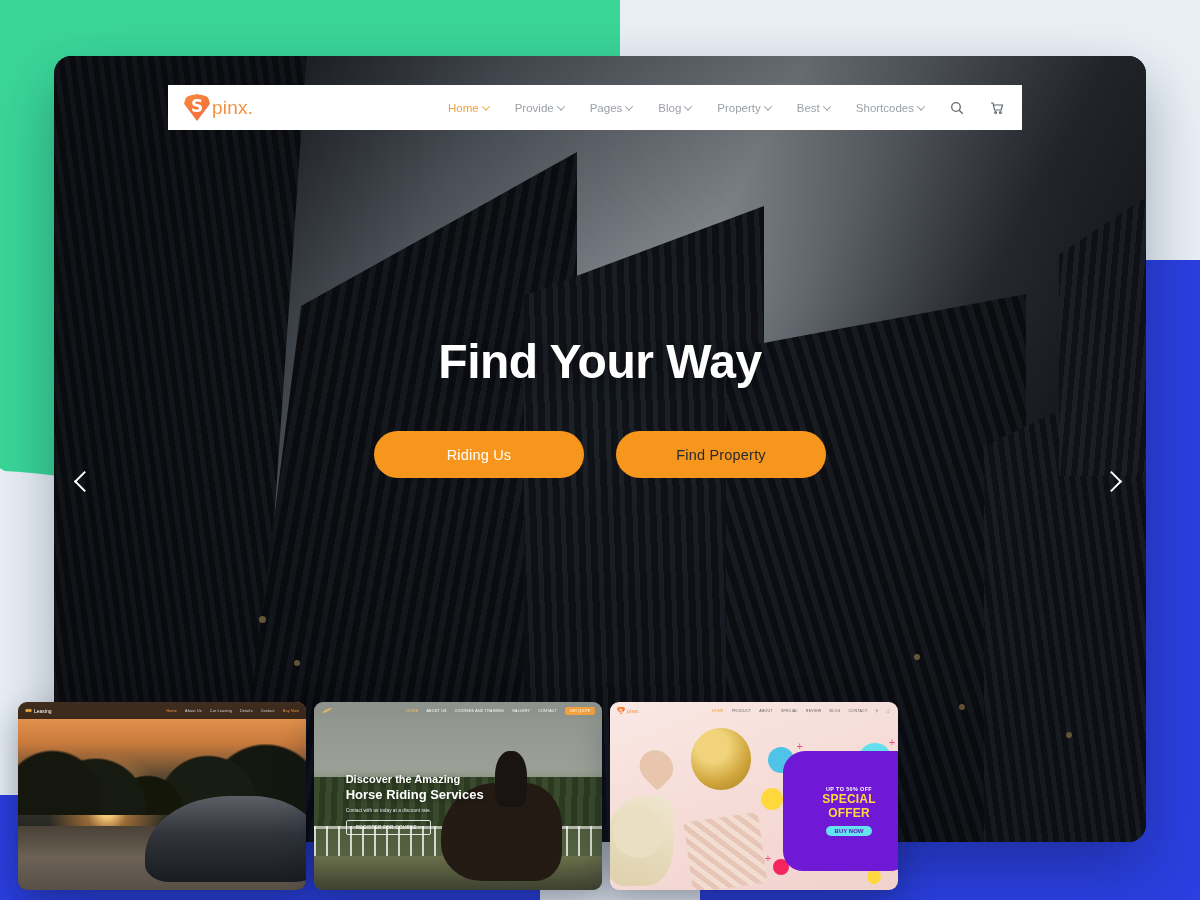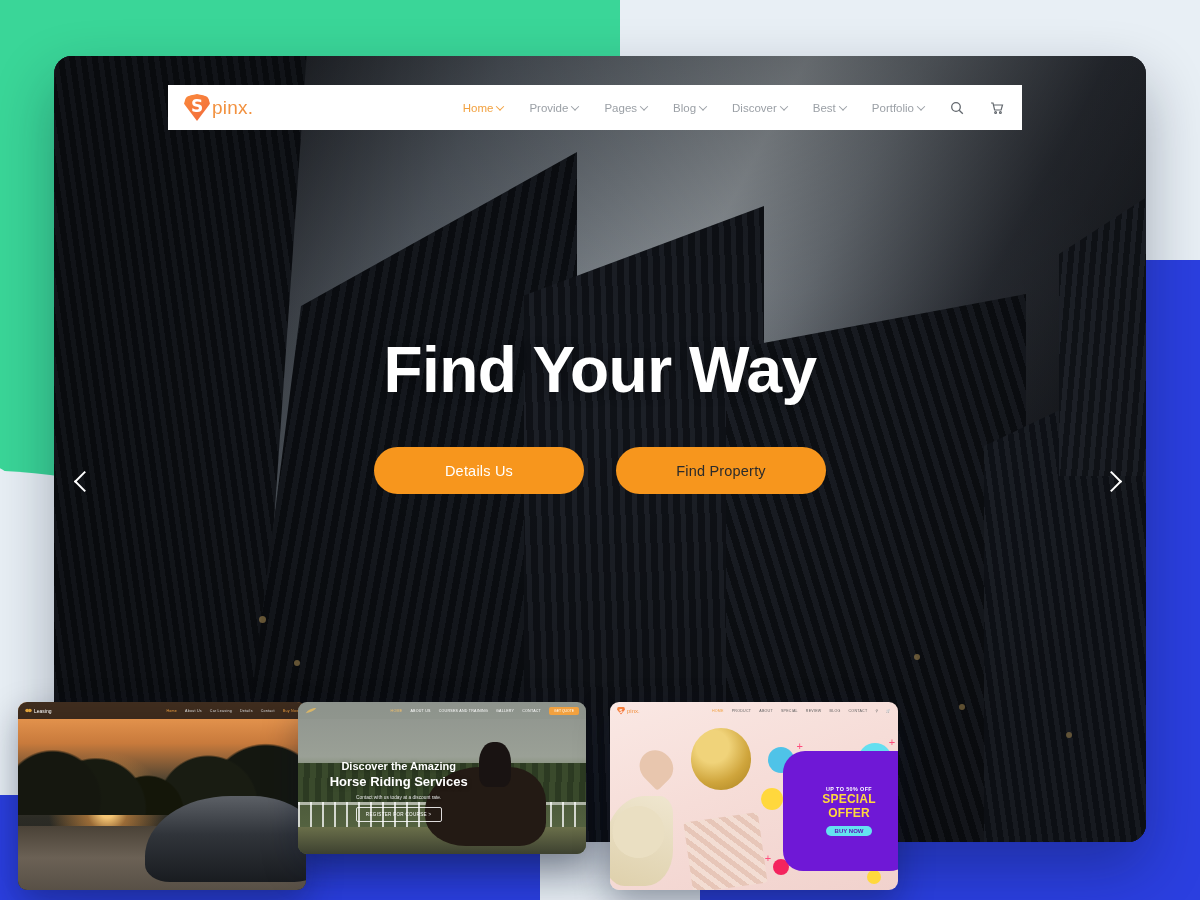--- a/index.html
+++ b/index.html
@@ -110,21 +110,21 @@
               cursor: pointer; white-space: nowrap; }
   .nav-item.active { color: #f2a13f; }
   .caret { width: 6px; height: 6px; border-right: 1.3px solid currentColor;
            border-bottom: 1.3px solid currentColor; transform: rotate(45deg) translate(-1px,-1px); }
   .nav-icon { color: #63686e; display: flex; align-items: center; cursor: pointer; }
 
   
   #hero { position: absolute; inset: 0; z-index: 4;
           display: flex; flex-direction: column; align-items: center;
           padding-top: 282px; }
-  #hero-title { font-size: 64px; font-weight: 700; color: #fff; letter-spacing: -.5px;
+  #hero-title { font-size: 48px; font-weight: 700; color: #fff; letter-spacing: -.5px;
                 text-shadow: 0 2px 14px rgba(0,0,0,.28); line-height: 1; }
   #hero-sub { margin-top: 30px; text-align: center; color: #e9eced; font-size: 15.5px;
               line-height: 1.62; text-shadow: 0 1px 8px rgba(0,0,0,.45); font-weight: 300; }
   #hero-buttons { margin-top: 45px; display: flex; gap: 32px; }
   .btn { border: none; border-radius: 26px; height: 47px; min-width: 210px;
          font-size: 14.5px; font-family: inherit; cursor: pointer;
          background: #f7961d; letter-spacing: .2px; }
   .btn.light { color: #fff; }
   .btn.dark { color: #2b2b2b; }
 
@@ -134,21 +134,21 @@
   .slider-arrow.next { right: 14px; }
   .slider-arrow i { display: block; width: 15px; height: 15px;
                     border-top: 2.2px solid #fff; border-right: 2.2px solid #fff; }
   .slider-arrow.prev i { transform: rotate(-135deg); margin: 8px 0 0 9px; }
   .slider-arrow.next i { transform: rotate(45deg); margin: 8px 0 0 4px; }
 
   
   .card { position: absolute; border-radius: 9px; overflow: hidden;
           box-shadow: 0 14px 34px rgba(10,18,40,.34); z-index: 8; }
   #card-car   { left: 18px;  top: 702px; width: 288px; height: 188px; }
-  #card-horse { left: 298px; top: 702px; width: 288px; height: 152px; text-align: center; }
+  #card-horse { left: 314px; top: 702px; width: 288px; height: 188px; }
   #card-shop  { left: 610px; top: 702px; width: 288px; height: 188px; }
 
   .mini-nav { position: absolute; left: 0; right: 0; top: 0; height: 17px;
               display: flex; align-items: center; padding: 0 7px; z-index: 3; }
   .mini-nav .mlogo { font-size: 5px; color: #fff; display: flex; align-items: center; gap: 2px; }
   .mini-nav .mitems { margin-left: auto; display: flex; align-items: center; gap: 8px; }
   .mini-nav .mitem { font-size: 3.6px; letter-spacing: .25px; white-space: nowrap; }
   .mini-pill { font-size: 3.4px; color: #fff; background: #f2a13f;
                padding: 2px 5px; border-radius: 2px; white-space: nowrap; }
 
@@ -263,29 +263,29 @@
       </div>
       <div class="nav-item">
         <span>Pages</span>
         <i class="caret"></i>
       </div>
       <div class="nav-item">
         <span>Blog</span>
         <i class="caret"></i>
       </div>
       <div class="nav-item">
-        <span>Discover</span>
+        <span>Property</span>
         <i class="caret"></i>
       </div>
       <div class="nav-item">
         <span>Best</span>
         <i class="caret"></i>
       </div>
       <div class="nav-item">
-        <span>Portfolio</span>
+        <span>Shortcodes</span>
         <i class="caret"></i>
       </div>
 
       <span class="nav-icon">
         <svg width="14" height="14" viewBox="0 0 14 14" fill="none" stroke="currentColor" stroke-width="1.3">
           <circle cx="6" cy="6" r="4.3"></circle>
             <line x1="9.2" y1="9.2" x2="12.8" y2="12.8"></line>
         </svg>
       </span>
       <span class="nav-icon">
@@ -294,21 +294,21 @@
             <circle cx="5.6" cy="11.4" r=".9"></circle>
             <circle cx="10.4" cy="11.4" r=".9"></circle>
         </svg>
       </span>
     </nav>
   </div>
 
   <div id="hero">
     <h1 id="hero-title">Find Your Way</h1>
     <div id="hero-buttons">
-      <button class="btn light">Details Us</button>
+      <button class="btn light">Riding Us</button>
       <button class="btn dark">Find Property</button>
     </div>
   </div>
 
   <div class="slider-arrow prev">
     <i></i>
   </div>
   <div class="slider-arrow next">
     <i></i>
   </div>

